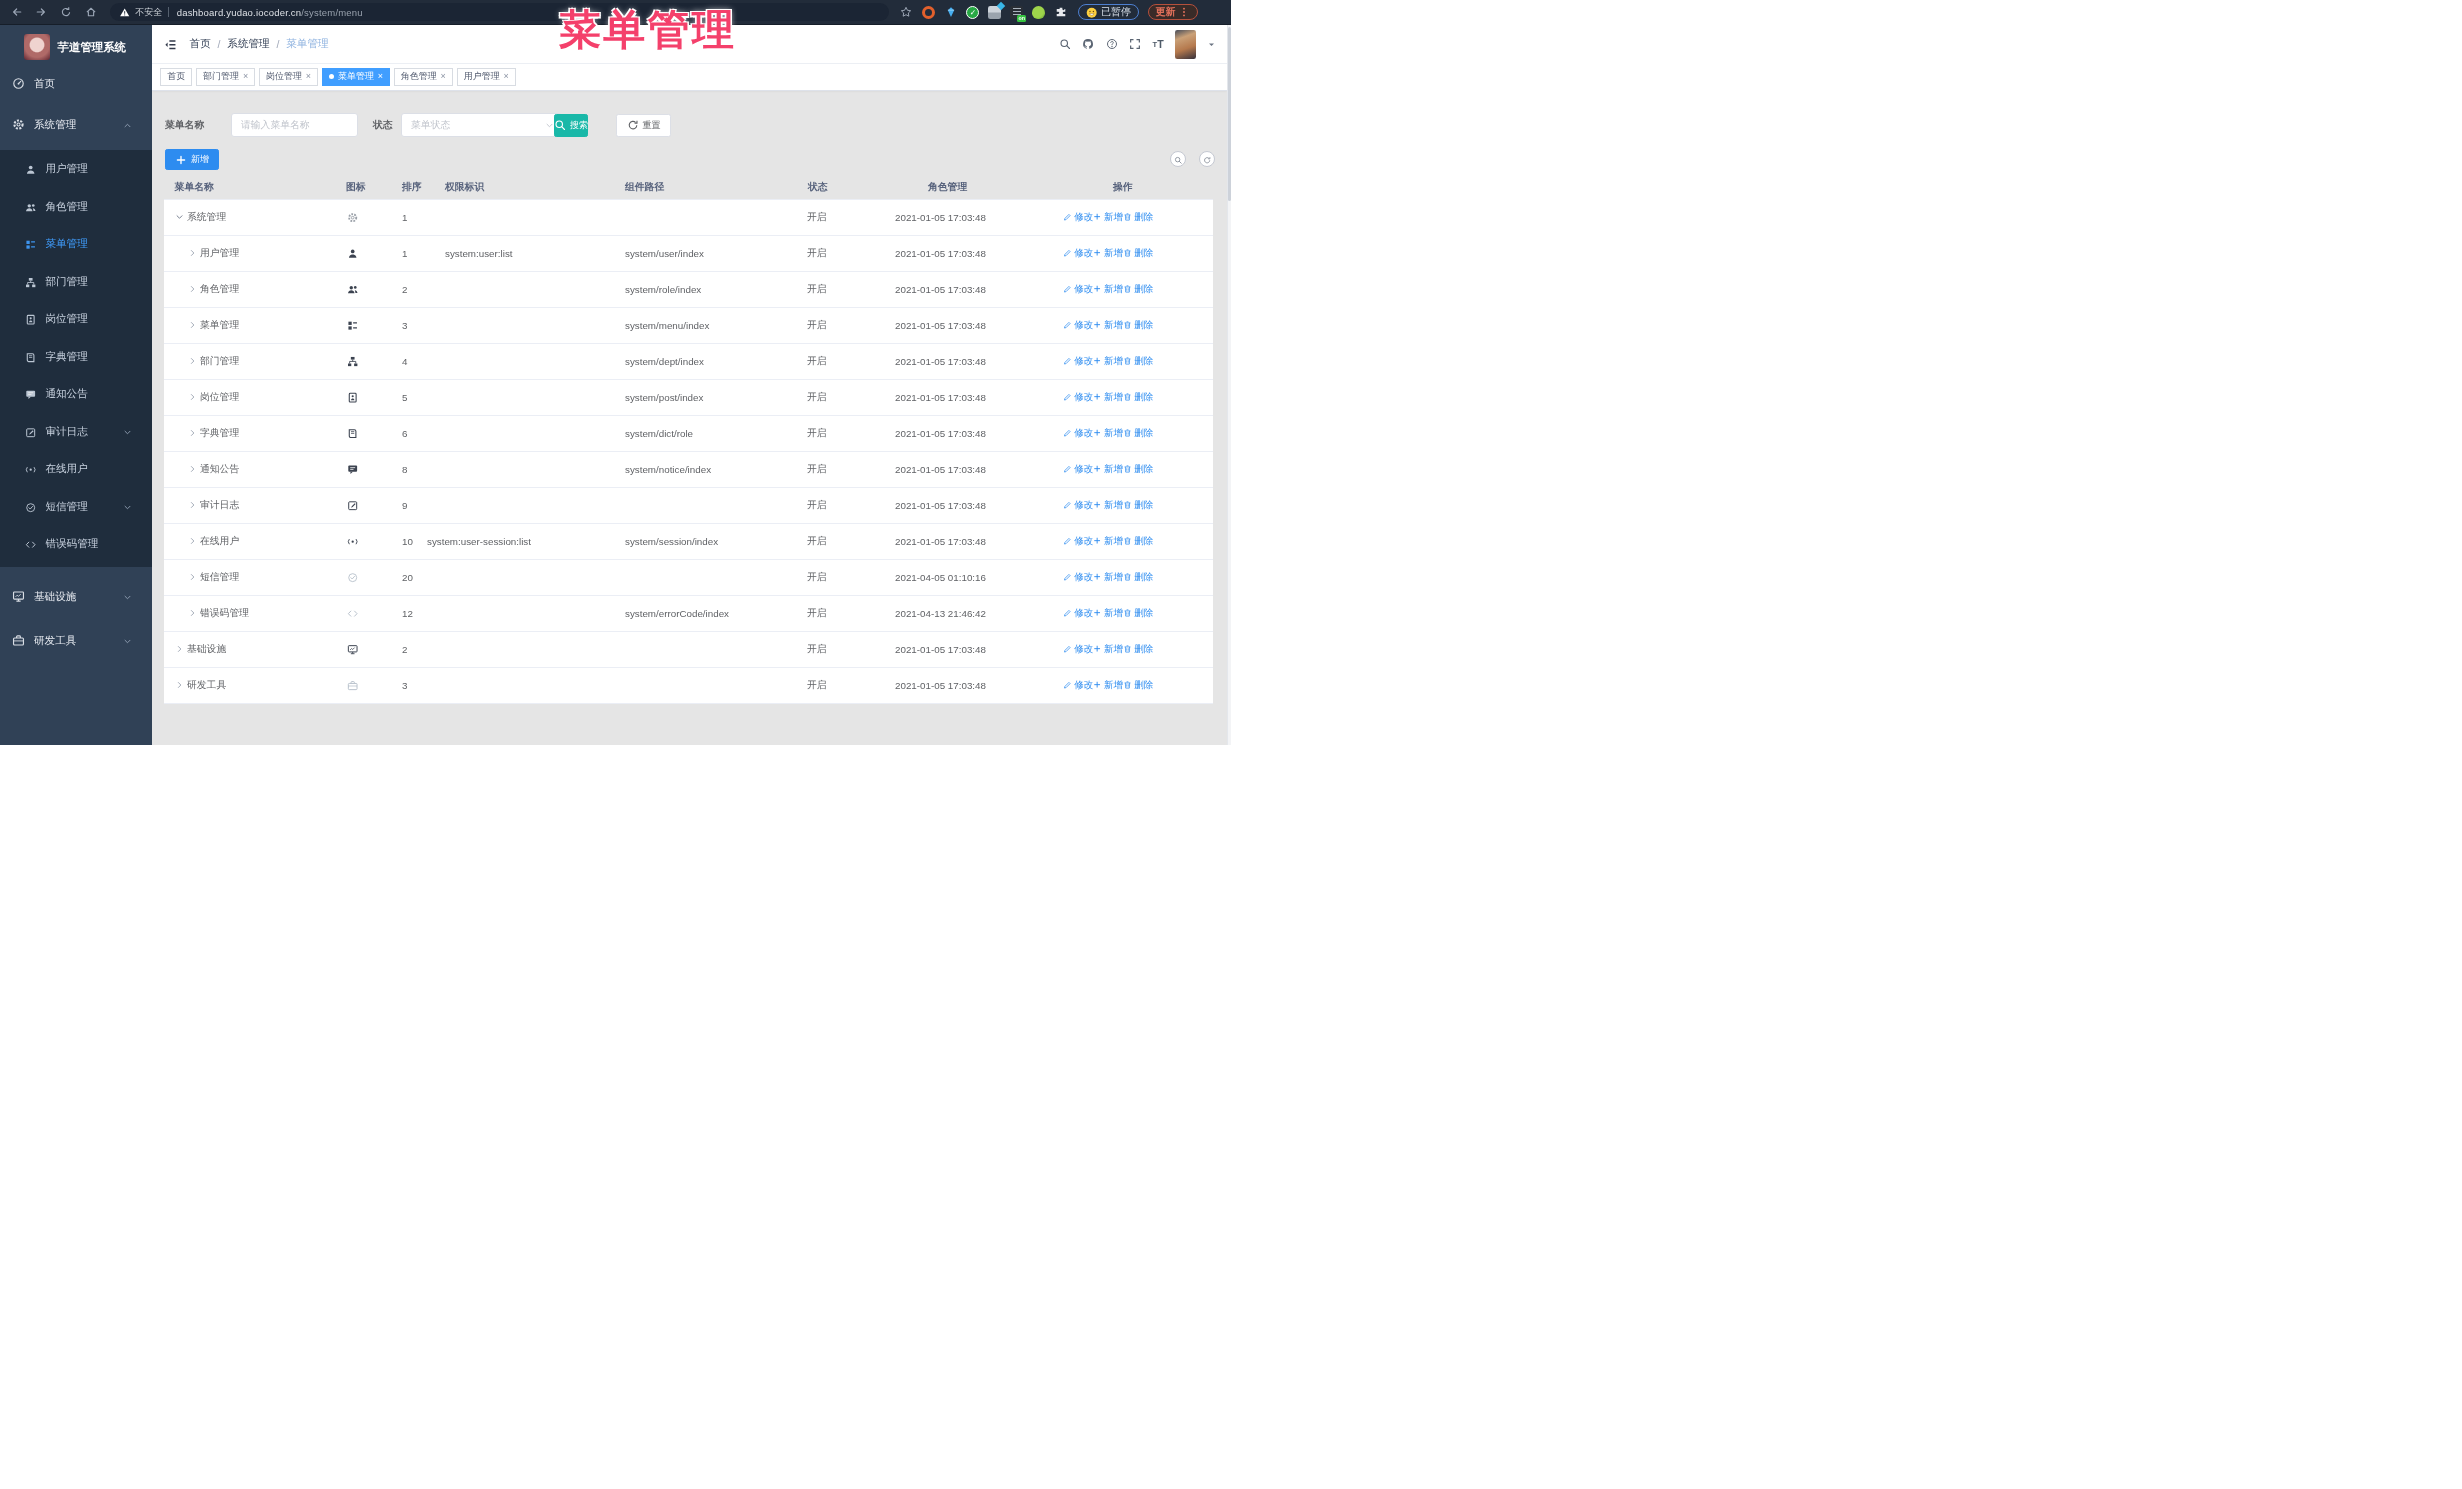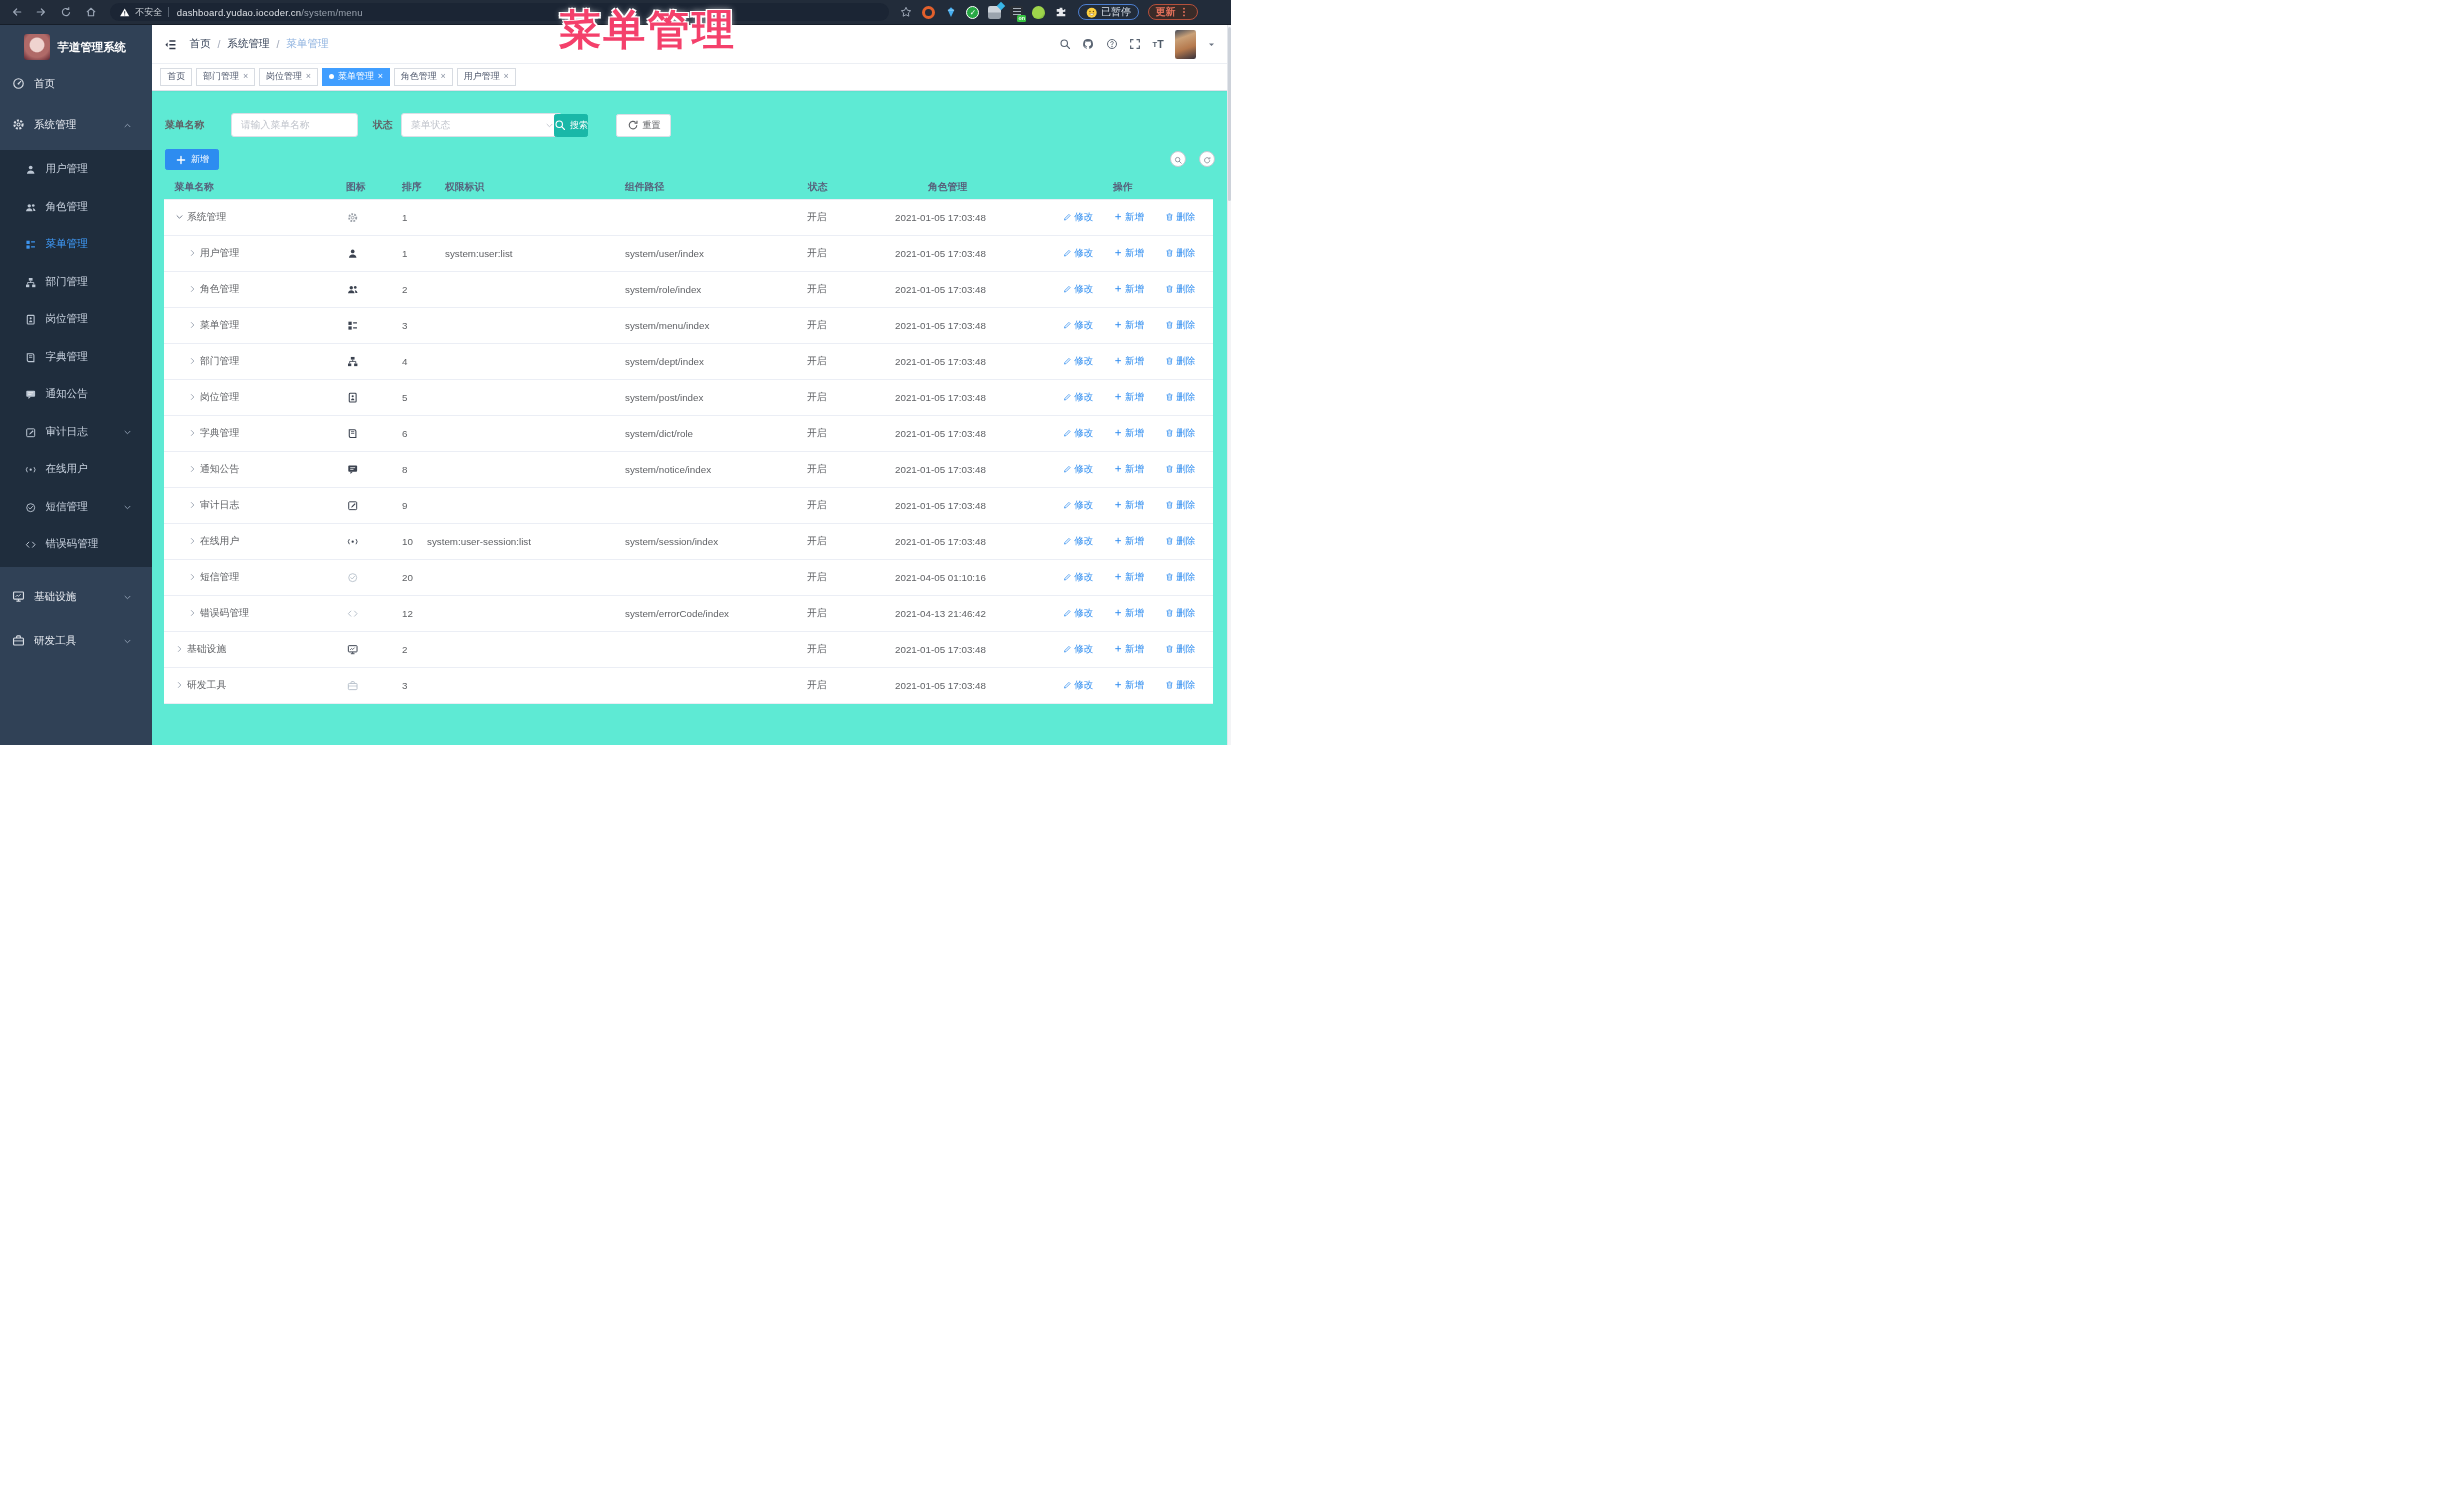--- a/index.html
+++ b/index.html
@@ -74,21 +74,21 @@
         border-bottom:0.8px solid #dee2ea;box-shadow:0 0.8px 2.3px rgba(0,0,0,.06);display:flex;
         align-items:center;padding-left:8.3px;gap:3.8px;z-index:1;}
   .tab{height:18px;display:flex;align-items:center;border:0.8px solid #d8dce2;background:#fff;
        color:#515a6e;font-size:9px;padding:0 6px;gap:3.8px;cursor:pointer;white-space:nowrap;}
   .tab .x{font-size:9px;color:#8d95a5;line-height:1;}
   .tab.active{background:#409eff;border-color:#409eff;color:#fff;}
   .tab.active .x{color:#fff;}
   .tab .dot{width:5.3px;height:5.3px;border-radius:50%;background:#fff;display:inline-block;}
 
   
-  .content{position:absolute;left:152px;top:90px;right:4.5px;bottom:0;background:#5eead4;}
+  .content{position:absolute;left:152px;top:90px;right:4.5px;bottom:0;background:#e5e5e5;}
   .flabel{position:absolute;font-size:9.8px;font-weight:bold;color:#606266;top:23px;line-height:24px;white-space:nowrap;}
   .finput{position:absolute;top:23px;height:24px;border:0.8px solid #dcdfe6;border-radius:3px;background:#fff;
           font-size:9.8px;color:#c0c4cc;display:flex;align-items:center;padding:0 9px;}
   .finput .ph{color:#c0c4cc;}
   .fselect .sarrow{position:absolute;right:6.8px;color:#c0c4cc;}
   .btn{position:absolute;border-radius:2.3px;font-size:9px;display:flex;align-items:center;justify-content:center;
        gap:3.8px;cursor:pointer;white-space:nowrap;}
   .btn-search{left:402px;top:23.5px;width:34px;height:23px;background:#19b8a8;color:#fff;border:0.8px solid #19b8a8;}
   .btn-reset{left:464px;top:23.5px;width:55px;height:23px;background:#fff;color:#606266;border:0.8px solid #dcdfe6;}
   .btn-add{left:13px;top:59px;width:54px;height:21px;background:#2d8cf0;color:#fff;border:0.8px solid #2d8cf0;}
@@ -102,21 +102,21 @@
   .thead{position:relative;height:23.5px;border-bottom:0.8px solid #ebeef5;}
   .thead span{position:absolute;top:50%;transform:translateY(-50%);font-size:9.8px;font-weight:bold;
               color:#57627c;white-space:nowrap;}
   .trow{position:relative;height:36px;border-bottom:0.8px solid #ebeef5;background:#fff;}
   .cell{position:absolute;top:50%;transform:translateY(-50%);font-size:9.8px;color:#606266;white-space:nowrap;}
   .tg{color:#9aa3b0;display:flex;align-items:center;}
   .tg.open{color:#6b7486;}
   .rowicon.dark{color:#3c4350;}
   .rowicon.gray{color:#9aa0a8;}
   .rowicon.light{color:#b9c2cc;}
-  .acts{display:flex;gap:21px;align-items:center;font-family:Liberation Mono, monospace;}
+  .acts{display:flex;gap:0;align-items:center;font-family:Liberation Mono, monospace;}
   .alink{color:#2d8cf0;font-size:9.5px;display:flex;align-items:center;gap:2.3px;cursor:pointer;white-space:nowrap;}
 
   
   .vscroll{position:absolute;right:0;top:25px;width:4.5px;bottom:0;background:#f3f4f6;border-left:0.8px solid #e4e7ec;z-index:3;}
   .vthumb{position:absolute;left:0.8px;top:1.5px;width:3px;height:174px;border-radius:1.5px;background:#cdd2da;}
   .watermark{position:absolute;left:559px;top:1.5px;z-index:50;font-size:42px;font-weight:bold;
      letter-spacing:2.3px;color:#f4406b;white-space:nowrap;
      text-shadow:-1.5px -1.5px 0 #fff,1.5px -1.5px 0 #fff,-1.5px 1.5px 0 #fff,1.5px 1.5px 0 #fff,0 0 6.8px rgba(255,255,255,.9);}
 </style>
 </head>

